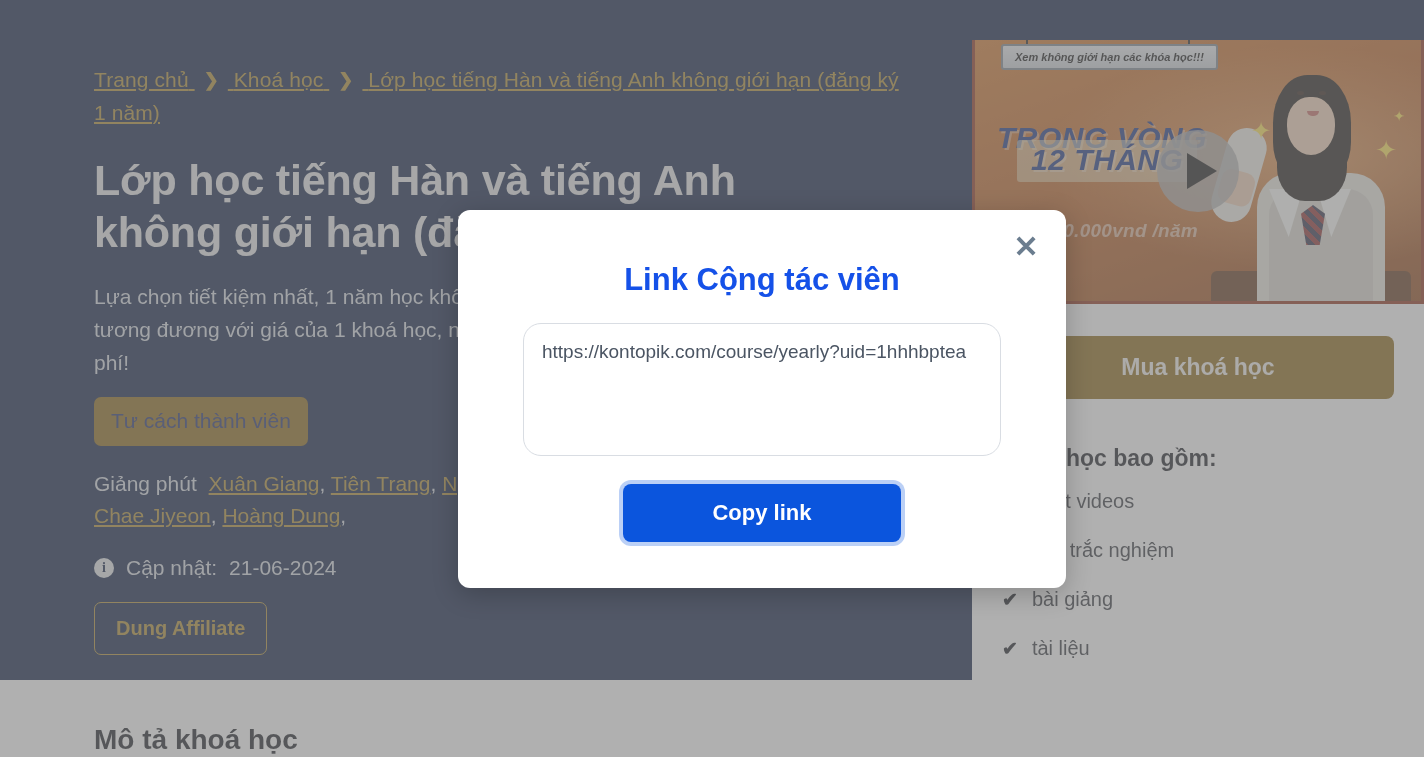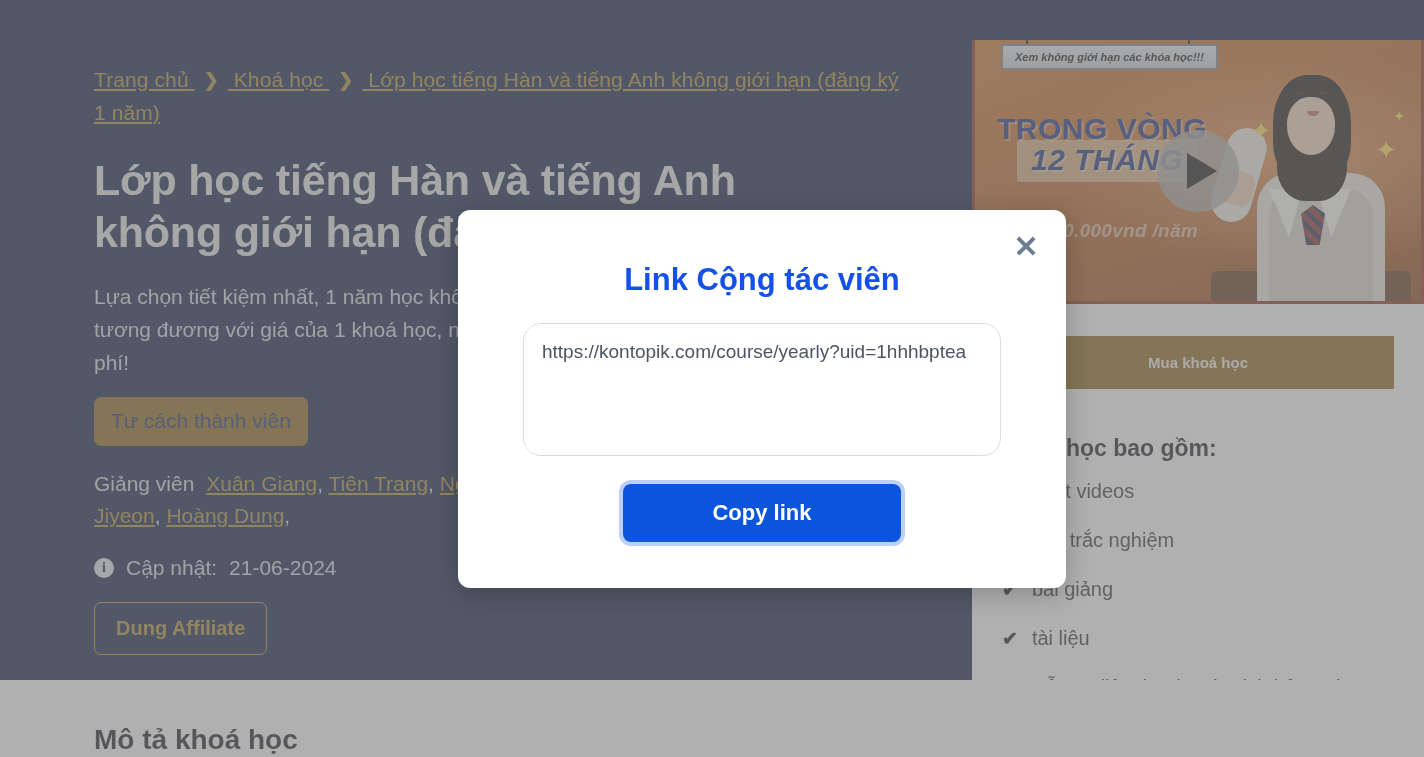--- a/index.html
+++ b/index.html
@@ -186,23 +186,24 @@
     border-radius: 3px;
     padding: 5px 12px;
     font-size: 11px;
     font-style: italic;
     font-weight: bold;
     color: #111;
     white-space: nowrap;
   }
   .v-line1 {
     position: absolute;
-    left: 22px; top: 72px;
+    left: 22px; top: 81px;
     font-size: 30px;
     font-weight: bold;
+    font-style: italic;
     color: #16307e;
     letter-spacing: .5px;
     text-shadow: 2px 2px 0 rgba(255,255,255,.35);
   }
   .v-line2-box {
     position: absolute;
     left: 42px; top: 100px;
     background: rgba(236,232,196,.55);
     padding: 3px 14px 5px;
     border-radius: 3px;
@@ -334,24 +335,24 @@
     padding: 32px 30px 24px;
     min-height: 450px;
   }
   .buy-btn {
     display: block;
     width: 100%;
     background: #8a6410;
     color: #f3f1ec;
     border: none;
     font-family: "Liberation Sans", sans-serif;
-    font-size: 15px;
+    font-size: 23px;
     font-weight: bold;
     padding: 18px 0;
-    border-radius: 0;
+    border-radius: 8px;
     cursor: pointer;
   }
   .includes-title {
     margin-top: 46px;
     font-size: 23px;
     font-weight: bold;
     color: #14171d;
   }
   .includes-list { margin-top: 16px; list-style: none; }
   .includes-list li {
@@ -472,21 +473,21 @@
       <span class="current">Lớp học tiếng Hàn và tiếng Anh không giới hạn (đăng ký 1 năm)</span>
     </div>
 
     <h1 class="course-title">Lớp học tiếng Hàn và tiếng Anh không giới hạn (đăng ký 1 năm)</h1>
 
     <p class="course-desc">Lựa chọn tiết kiệm nhất, 1 năm học không giới hạn, trung bình mỗi tháng chỉ tương đương với giá của 1 khoá học, ngoài ra còn có cơ hội được hoàn trả học phí!</p>
 
     <div class="member-badge">Tư cách thành viên</div>
 
     <div class="instructors">
-      <span class="lbl">Giảng viên</span>
+      <span class="lbl">Giảng phút</span>
       <a>Xuân Giang</a><span class="comma">,</span>
       <a>Tiên Trang</a><span class="comma">,</span>
       <a>Nguyên Bảo Yến</a><span class="comma">,</span>
       <a>Cho Jung Mi</a><span class="comma">,</span>
       <a>Thuỳ Tiên</a><span class="comma">,</span>
       <a>Chae Jiyeon</a><span class="comma">,</span>
       <a>Hoàng Dung</a><span class="comma">,</span>
     </div>
 
     <div class="updated">

